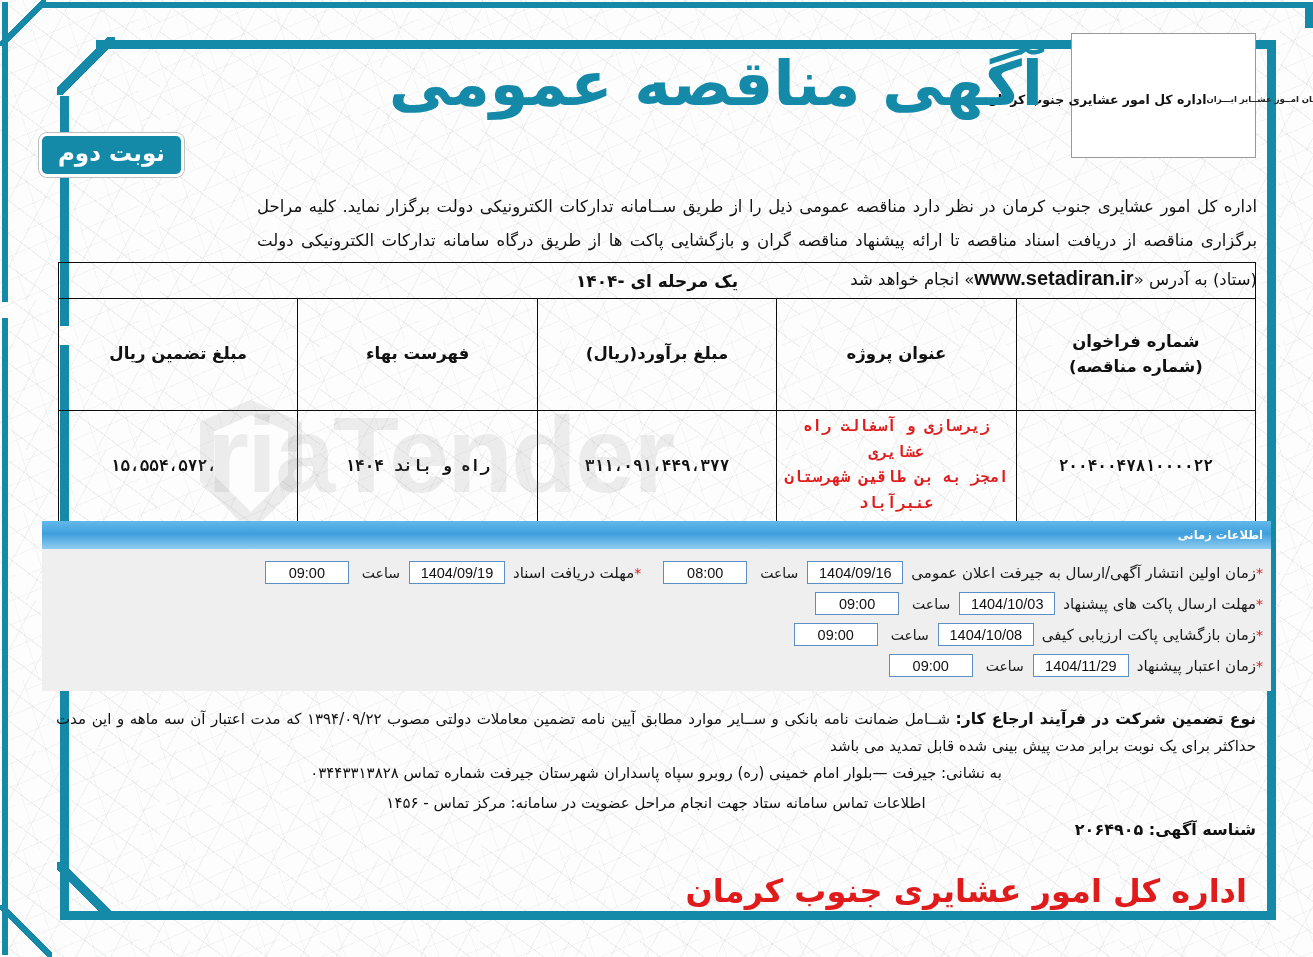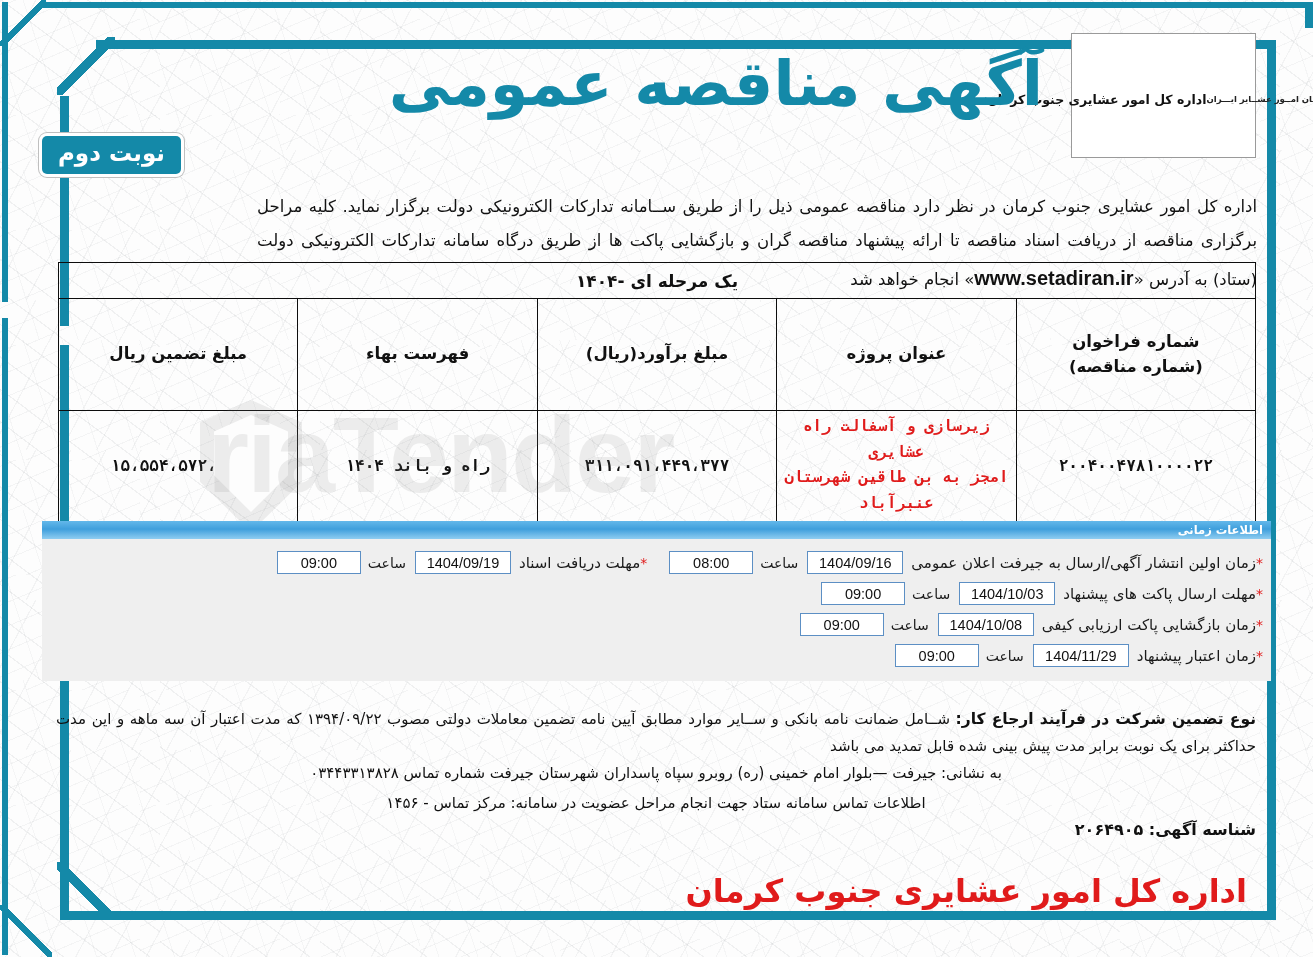--- a/index.html
+++ b/index.html
@@ -255,21 +255,21 @@
   
   .timing-panel {
     position: absolute;
     right: 42px;
     left: 42px;
     top: 521px;
     background: #efefef;
     z-index: 4;
   }
   .timing-head {
-    height: 18px;
+    height: 28px;
     background: linear-gradient(to bottom, #63b8ea 0%, #3f9fdc 45%, #8fcdf1 100%);
     display: flex;
     align-items: center;
     justify-content: flex-start;
     padding-right: 8px;
   }
   .timing-head span {
     color: #ffffff;
     font-size: 11.5px;
     font-weight: bold;
@@ -307,20 +307,21 @@
     color: #111;
     direction: ltr;
     font-family: "Liberation Sans", sans-serif;
     margin: 8px 2px;
   }
   .t-saat {
     font-size: 14px;
     color: #1a1a1a;
     padding: 0 7px;
     white-space: nowrap;
+    margin-left: 6px;
   }
   .t-time {
     background: #ffffff;
     border: 1.5px solid #5c8fc4;
     width: 84px;
     height: 23px;
     display: flex;
     align-items: center;
     justify-content: center;
     font-size: 14.5px;

